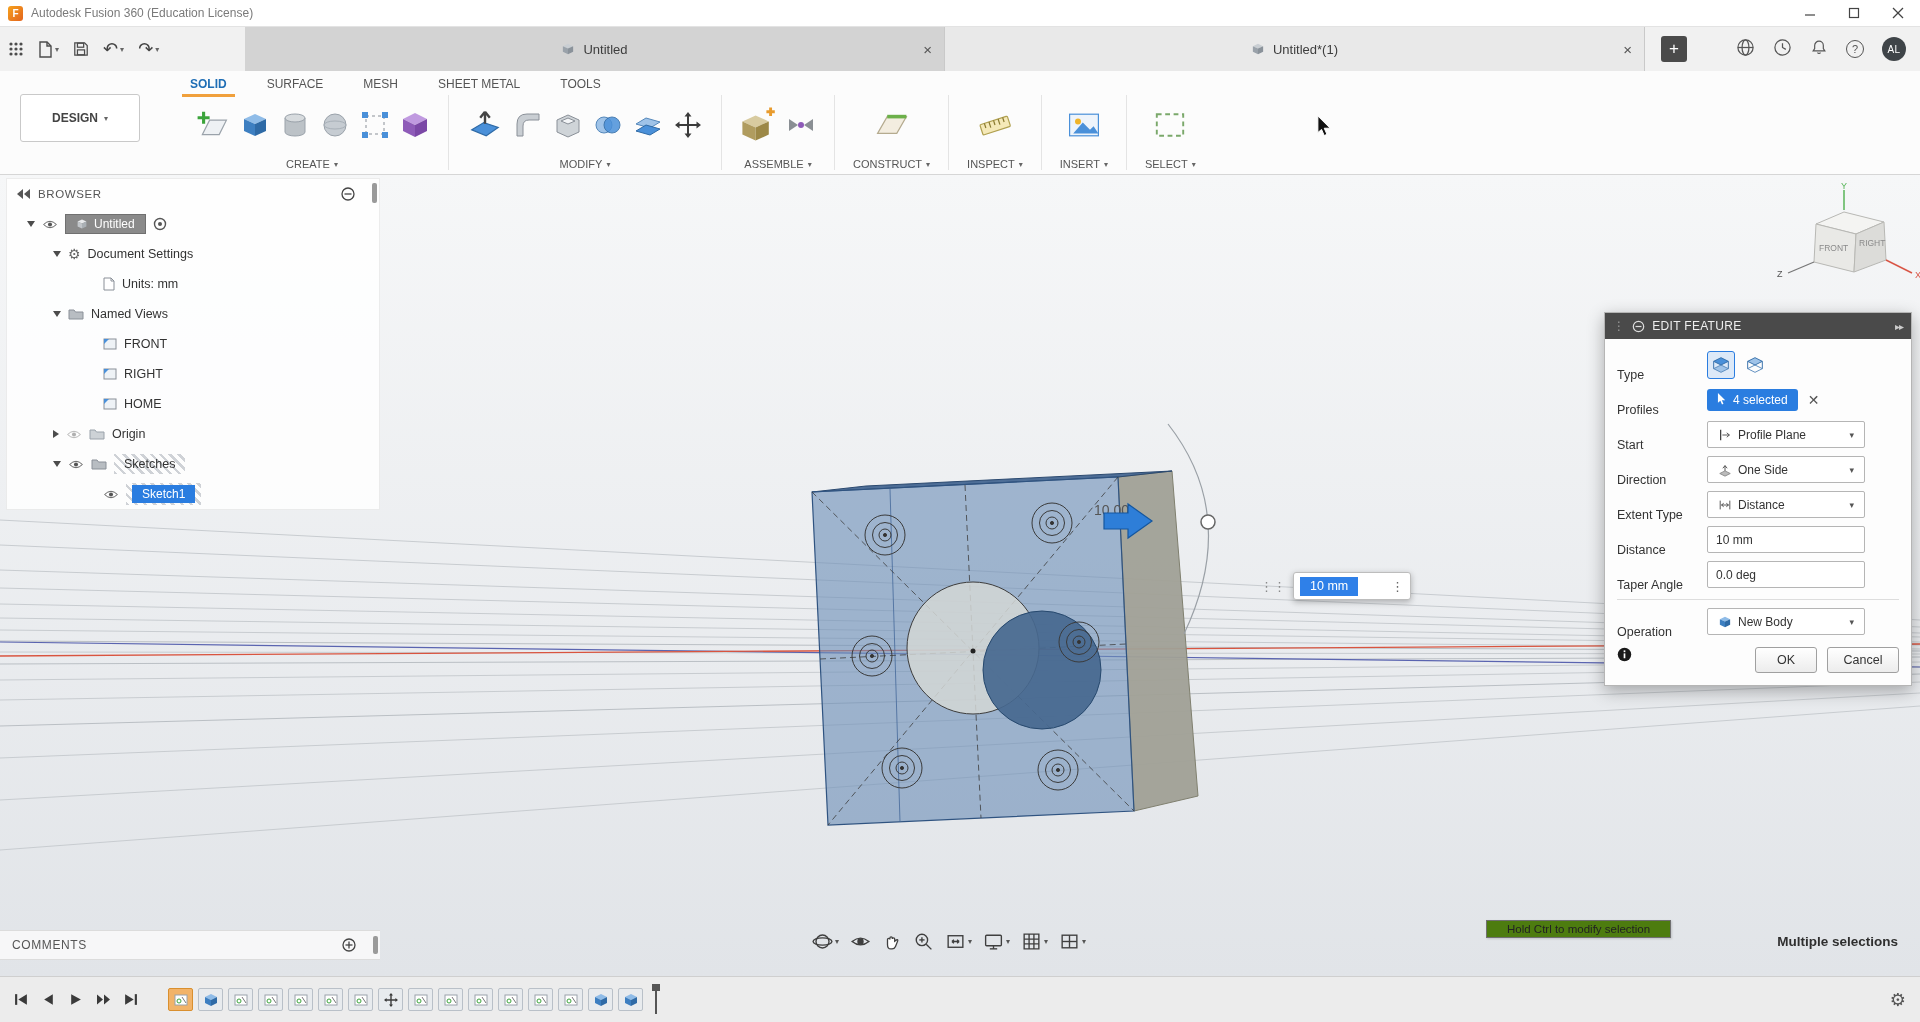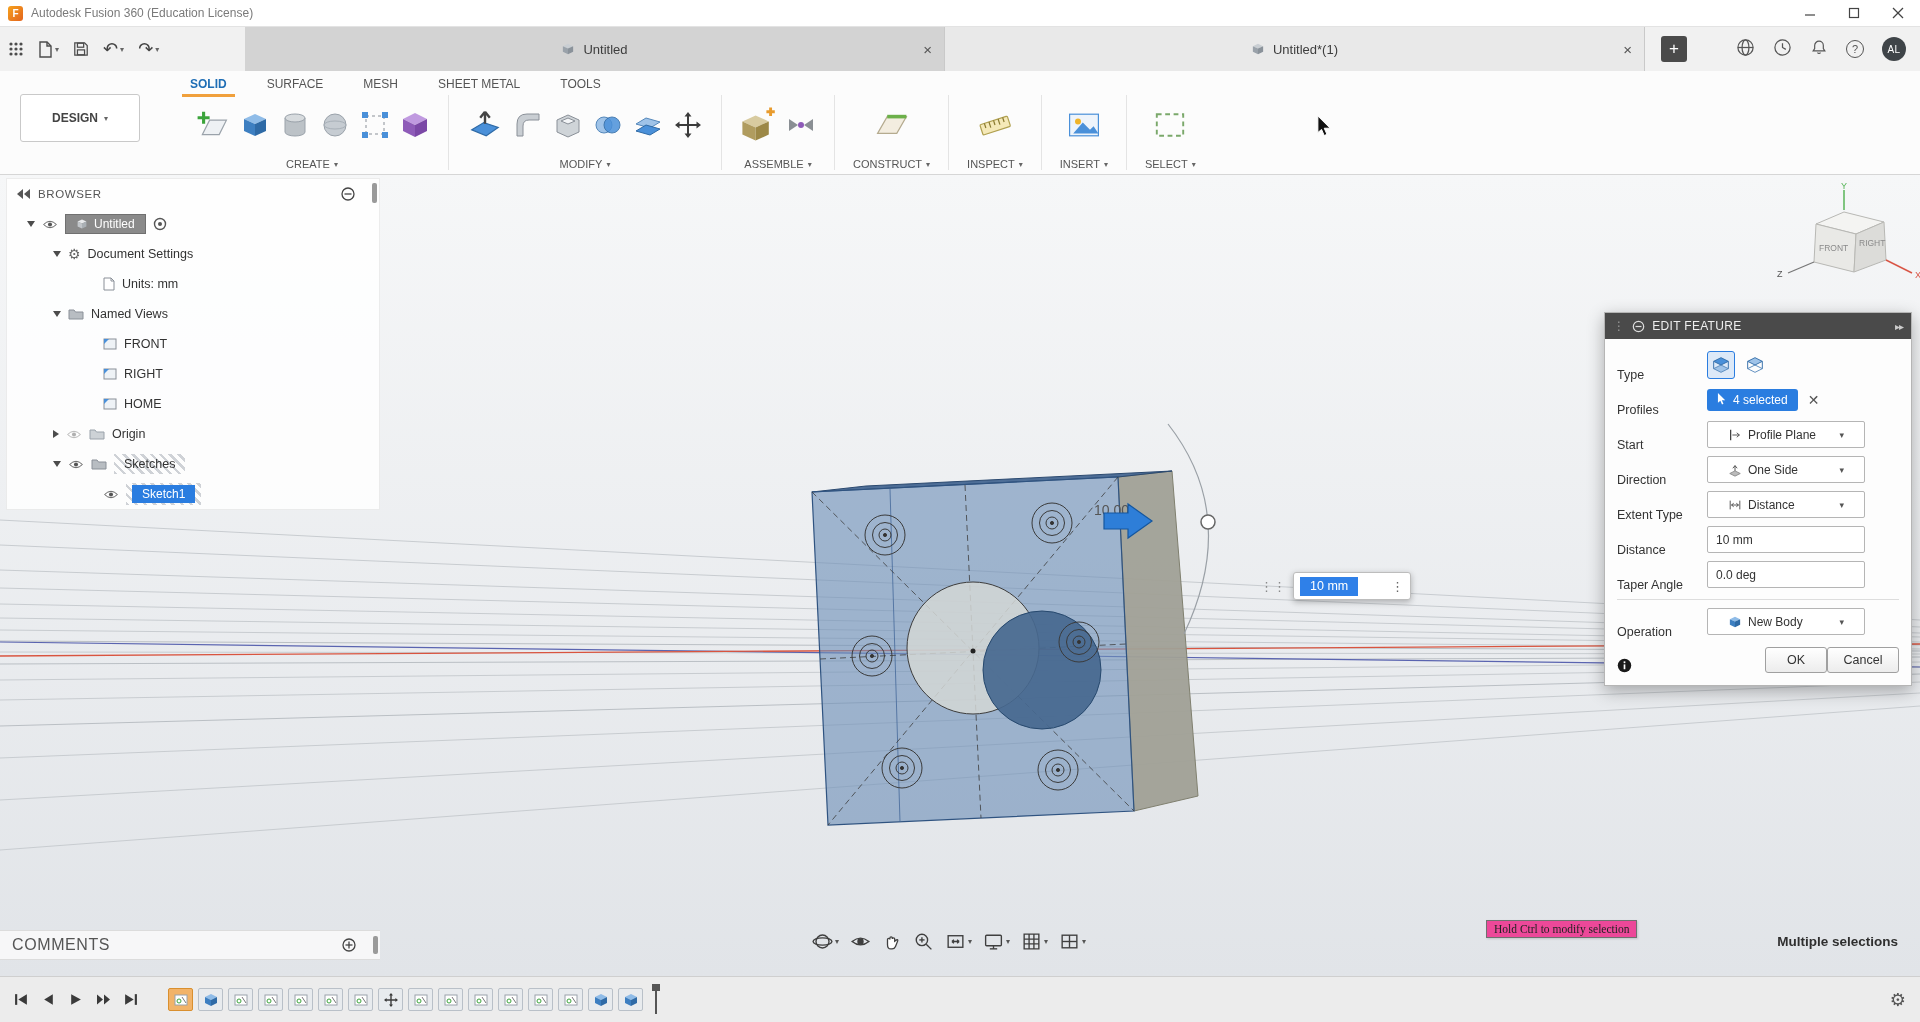--- a/index.html
+++ b/index.html
@@ -85,39 +85,39 @@
   .dlg-head { height:26px; background:#4a4a4a; color:#eee; display:flex; align-items:center; gap:7px; padding:0 8px; font-size:12px; letter-spacing:.3px; }
   .dlg-head .grip { color:#9a9a9a; font-size:12px; }
   .dlg-chevrons { margin-left:auto; color:#ccc; font-size:10px; letter-spacing:-1px; }
   .dlg-body { padding:8px 12px 0; }
   .dlg-row { display:flex; align-items:center; height:35px; }
   .dlg-label { width:90px; font-size:12.5px; color:#333; flex:none;margin-top:20px; }
   .type-btn { display:inline-flex; width:28px; height:28px; align-items:center; justify-content:center; border:1px solid transparent; border-radius:3px; margin-right:6px; }
   .type-btn.selected { border-color:#2a7de0; background:#dce9f8; }
   .profiles-pill { background:#2a7de0; color:#fff; font-size:12px; border-radius:3px; padding:4px 10px; display:flex; align-items:center; gap:6px; }
   .pill-x { margin-left:10px; color:#555; font-size:14px; }
-  .dlg-select { width:158px; height:27px; border:1px solid #b5b5b5; border-radius:2px; background:#fff; display:flex; align-items:center; gap:6px; padding:0 20px; font-size:12px; color:#333; }
+  .dlg-select { width:158px; height:27px; border:1px solid #b5b5b5; border-radius:2px; background:#fff; display:flex; align-items:center; gap:6px; padding:0 10px; font-size:12px; color:#333; }
   .dlg-select .caret { margin-left:auto; font-size:9px; color:#555; }
   .dlg-input { width:158px; height:27px; border:1px solid #b5b5b5; border-radius:2px; background:#fff; display:flex; align-items:center; padding:0 8px; font-size:12px; color:#333; }
   .dlg-divider { border-top:1px solid #ddd; margin:7px 0 4px; }
-  .dlg-footer { display:flex; align-items:flex-end; padding:8px 12px 12px; }
+  .dlg-footer { display:flex; align-items:flex-start; padding:8px 12px 12px; gap:10px; }
   .dlg-btn { height:26px; border:1px solid #a0a0a0; border-radius:3px; background:linear-gradient(#fff,#ececec); font-size:12.5px; color:#333; display:flex; align-items:center; justify-content:center; }
   .btn-ok { width:62px; margin-left:auto; }
   .btn-cancel { width:72px; }
 
   
   .comments { position:absolute; left:0; top:930px; width:380px; height:30px; background:rgba(248,248,248,.92); border-top:1px solid #dcdcdc; border-bottom:1px solid #dcdcdc; display:flex; align-items:center; padding:0 12px; z-index:6; }
-  .comments-title { font-size:16px; color:#555; letter-spacing:.6px; }
+  .comments-title { font-size:12px; color:#555; letter-spacing:.6px; }
   .cm-plus { margin-left:auto; margin-right:12px; }
   .cm-stub { position:absolute; right:2px; top:5px; width:5px; height:18px; background:#9a9a9a; border-radius:2px; }
   .navbar { position:absolute; left:812px; top:931px; display:flex; align-items:center; gap:11px; z-index:6; }
   .nav-btn { display:flex; align-items:center; gap:2px; }
   .nav-btn svg { stroke:#3f3f3f; fill:none; stroke-width:1.3; }
   .nav-caret { font-size:8px; color:#555; }
-  .sel-tooltip { position:absolute; left:1486px; top:920px; background:#ec4899; border:1px solid #707070; padding:2px 7px; font-size:11.5px; color:#222; z-index:8; box-shadow:1px 1px 2px rgba(0,0,0,.15);font-family:Liberation Serif, serif; }
+  .sel-tooltip { position:absolute; left:1486px; top:920px; background:#4d7c0f; border:1px solid #707070; padding:2px 20px; font-size:11.5px; color:#222; z-index:8; box-shadow:1px 1px 2px rgba(0,0,0,.15); }
   .sel-status { position:absolute; right:22px; top:934px; font-size:13.5px; font-weight:bold; color:#2f2f2f; z-index:6; }
 
   
   .timeline { position:absolute; left:0; right:0; bottom:0; height:46px; background:#ececec; border-top:1px solid #cfcfcf; display:flex; align-items:center; padding:0 14px; z-index:30; }
   .pb { display:flex; align-items:center; gap:12px; }
   .pb span { display:flex; }
   .tl-items { display:flex; align-items:center; gap:5px; margin-left:30px; }
   .tl-item { width:25px; height:23px; border:1px solid #b9c0c8; background:#e8ebee; border-radius:2px; display:flex; align-items:center; justify-content:center; }
   .tl-item.sketch-current { background:#f2b368; border-color:#d98f2e; }
   .tl-item svg { width:16px; height:16px; }

